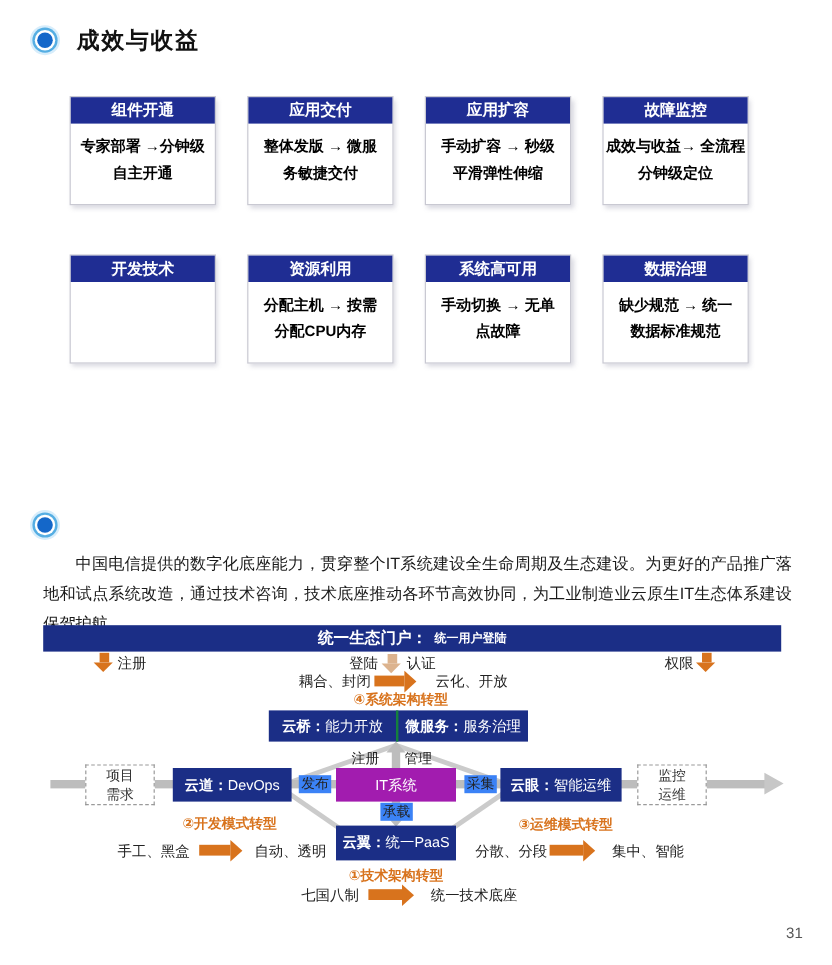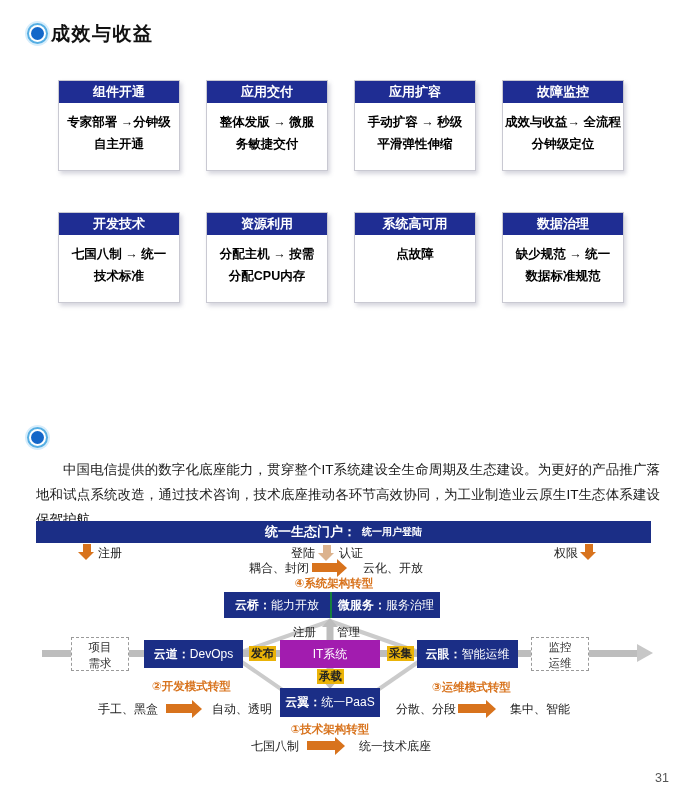--- a/index.html
+++ b/index.html
@@ -4,21 +4,21 @@
 <style>
   * { margin:0; padding:0; box-sizing:border-box; }
   html,body { background:#fff; }
   body {
     width:693px; height:804px; position:relative; overflow:hidden;
     font-family:"Liberation Sans","DejaVu Sans",sans-serif; color:#111;
   }
   .abs { position:absolute; }
 
   
-  .section-header { display:flex; align-items:center; }
+  .section-header { display:flex; align-items:center; gap:13px; }
   .bullseye {
     width:13px; height:13px; border-radius:50%; background:#1467c9;
     box-shadow:0 0 0 2px #fff, 0 0 0 4px #55aee3, 0 0 0 6px #d7edfb;
     margin:7px; flex:0 0 auto;
   }
   #s1-header { left:24px; top:20px; }
   #s1-header .section-title { font-size:19px; font-weight:bold; letter-spacing:1.5px; }
   #s2-header { left:24px; top:424px; }
   #s2-header .section-title { font-size:17.5px; font-weight:bold; letter-spacing:0.5px; }
 
@@ -67,21 +67,21 @@
   .dashed-box {
     border:1px dashed #9a9a9a; background:#fff; font-size:11.5px; color:#333;
     text-align:center; line-height:1.35; padding-top:2px; z-index:2;
   }
   .dashed-box span { display:block; }
   #box-project { left:71px;  top:119px; width:58px; height:34px; }
   #box-monitor { left:531px; top:119px; width:58px; height:34px; }
 
   .lbl { z-index:3; white-space:nowrap; }
   .lbl-sm { font-size:11.5px; }
-  .lbl-bg { background:#eab308; padding:0 2px;font-weight:bold; }
+  .lbl-bg { background:#3b82f6; padding:0 2px; }
   .orange-lbl { color:#d8731d; font-weight:bold; font-size:11.5px; z-index:3; white-space:nowrap; }
   .centered { text-align:center; }
 
   
   .dar { width:17px; height:16px; z-index:2; }
   .dar::before { content:""; position:absolute; left:4.5px; top:0; width:8px; height:8px; background:var(--c,#d8731d); }
   .dar::after  { content:""; position:absolute; left:0; top:8px;
                  border-left:8.5px solid transparent; border-right:8.5px solid transparent;
                  border-top:8px solid var(--c,#d8731d); }
   .rar { height:9px; background:#d8731d; z-index:2; }
@@ -130,35 +130,32 @@
   </div>
   <div class="card">
     <div class="card-header">故障监控</div>
     <div class="card-body">
       <div>成效与收益→ 全流程</div>
       <div>分钟级定位</div>
     </div>
   </div>
   <div class="card">
     <div class="card-header">开发技术</div>
-    <div class="card-body">
-      <div>七国八制 → 统一</div>
-      <div>技术标准</div>
-    </div>
   </div>
   <div class="card">
     <div class="card-header">资源利用</div>
     <div class="card-body">
       <div>分配主机 → 按需</div>
       <div>分配CPU内存</div>
     </div>
   </div>
   <div class="card">
     <div class="card-header">系统高可用</div>
     <div class="card-body">
+      <div>手动切换 → 无单</div>
       <div>点故障</div>
     </div>
   </div>
   <div class="card">
     <div class="card-header">数据治理</div>
     <div class="card-body">
       <div>缺少规范 → 统一</div>
       <div>数据标准规范</div>
     </div>
   </div>

